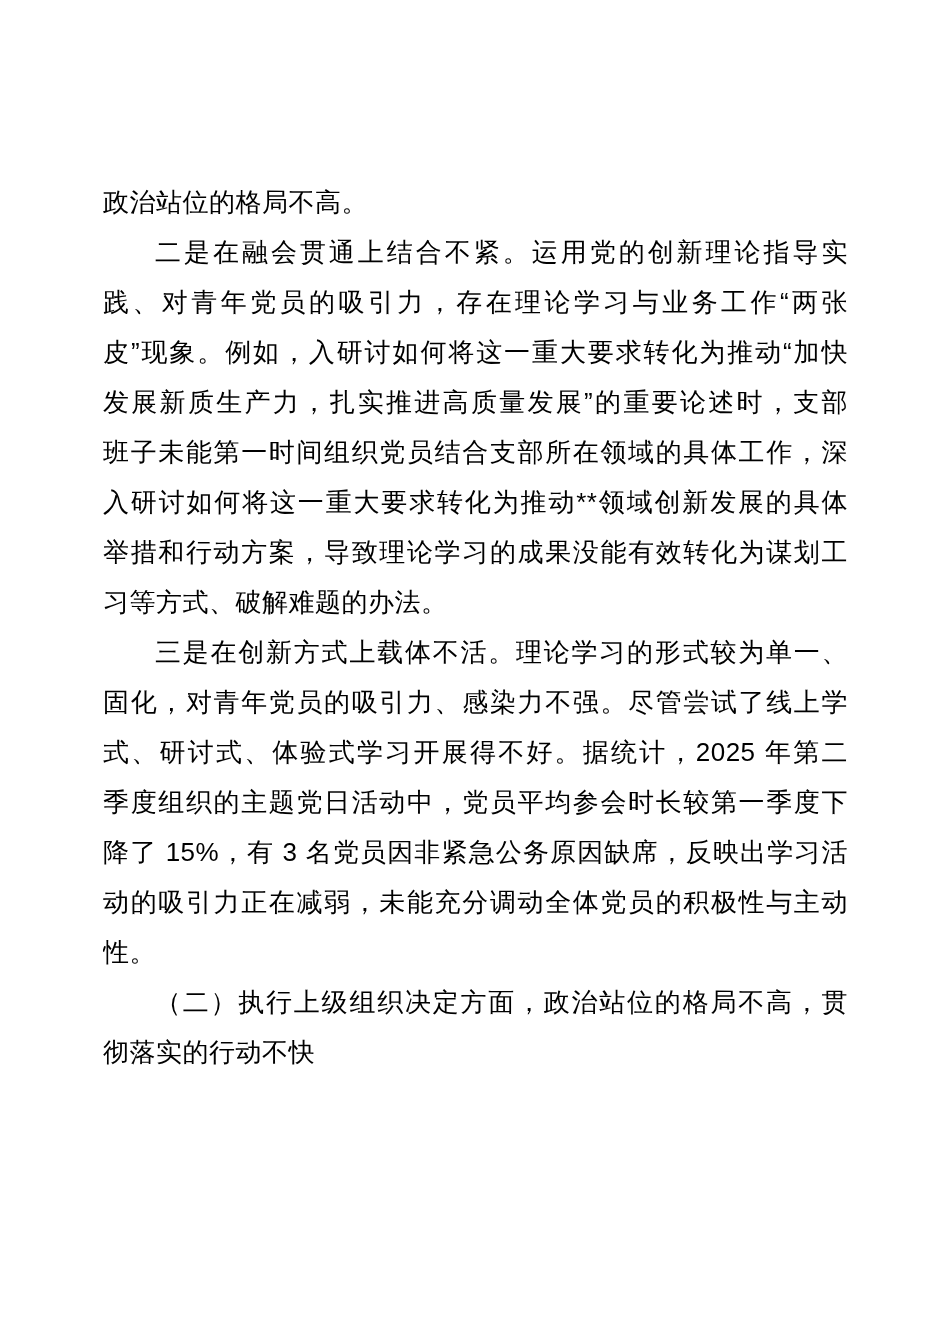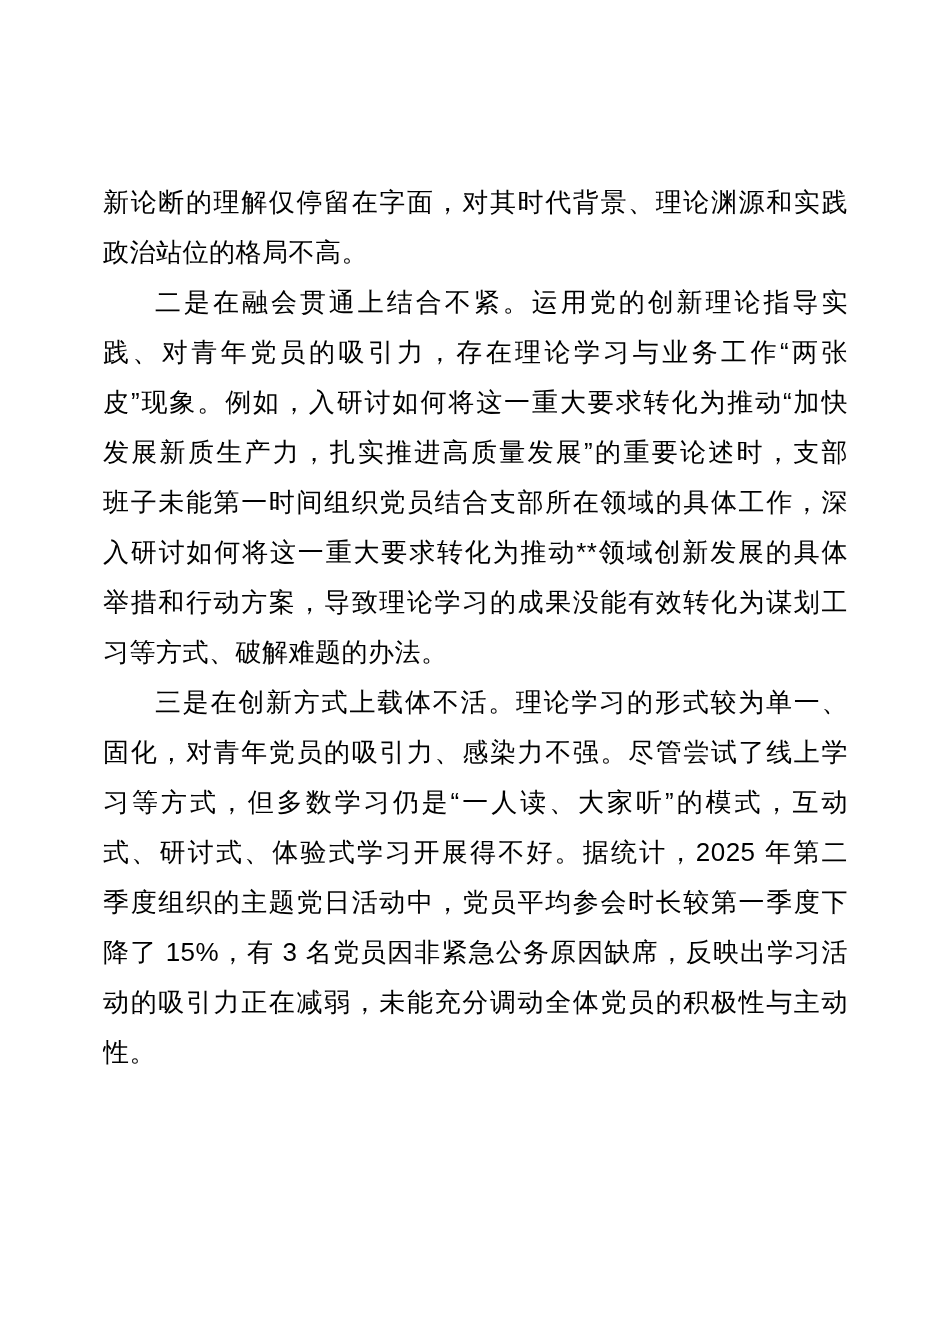--- a/index.html
+++ b/index.html
@@ -41,37 +41,39 @@
   .line.indent {
     text-indent: 2em;
   }
 </style>
 </head>
 <body>
 
 <div class="page" style="background: rgb(255, 255, 255);">
   <div class="doc-body" id="doc-body" style="color: rgb(0, 0, 0);">
       <div class="paragraph">
-        <div class="line">新论断的理解仅停留在字面，对其时代背景、理论渊源和实践</div>
         <div class="line last">政治站位的格局不高。</div>
       </div>
       <div class="paragraph">
         <div class="line indent">二是在融会贯通上结合不紧。运用党的创新理论指导实</div>
         <div class="line">践、对青年党员的吸引力，存在理论学习与业务工作“两张</div>
         <div class="line">皮”现象。例如，入研讨如何将这一重大要求转化为推动“加快</div>
         <div class="line">发展新质生产力，扎实推进高质量发展”的重要论述时，支部</div>
         <div class="line">班子未能第一时间组织党员结合支部所在领域的具体工作，深</div>
         <div class="line">入研讨如何将这一重大要求转化为推动**领域创新发展的具体</div>
         <div class="line">举措和行动方案，导致理论学习的成果没能有效转化为谋划工</div>
         <div class="line last">习等方式、破解难题的办法。</div>
       </div>
       <div class="paragraph">
         <div class="line indent">三是在创新方式上载体不活。理论学习的形式较为单一、</div>
         <div class="line">固化，对青年党员的吸引力、感染力不强。尽管尝试了线上学</div>
-        <div class="line">习等方式，但多数学习仍是“一人读、大家听”的模式，互动</div>
         <div class="line">式、研讨式、体验式学习开展得不好。据统计，2025 年第二</div>
         <div class="line">季度组织的主题党日活动中，党员平均参会时长较第一季度下</div>
         <div class="line">降了 15%，有 3 名党员因非紧急公务原因缺席，反映出学习活</div>
         <div class="line">动的吸引力正在减弱，未能充分调动全体党员的积极性与主动</div>
         <div class="line last">性。</div>
       </div>
+      <div class="paragraph">
+        <div class="line indent">（二）执行上级组织决定方面，政治站位的格局不高，贯</div>
+        <div class="line last">彻落实的行动不快</div>
+      </div>
     </div>
 </div>
 
 </body></html>

